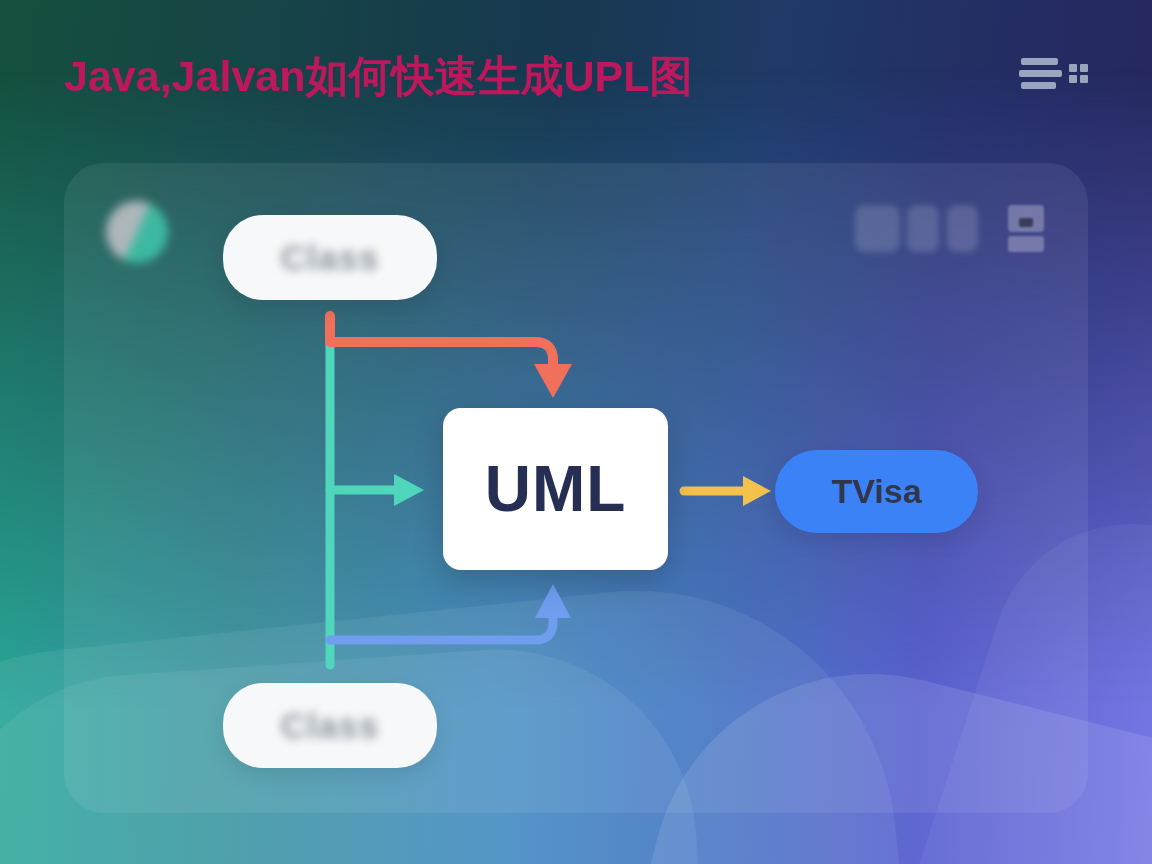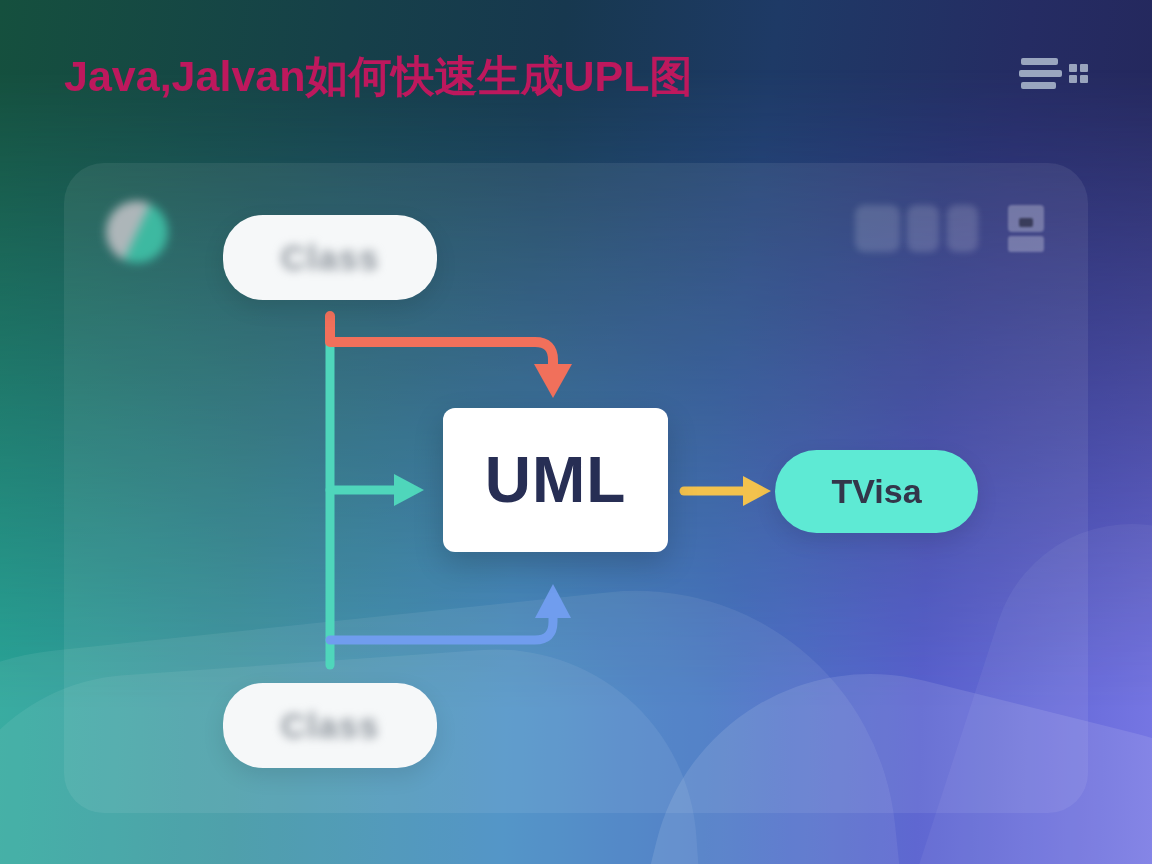--- a/index.html
+++ b/index.html
@@ -36,21 +36,21 @@
 
   .logo-circle{position:absolute;left:42px;top:38px;width:62px;height:62px;border-radius:50%;
     background:linear-gradient(115deg,#b9bdc1 48%,#3fc0a6 52%);filter:blur(5px);opacity:.92;}
 
   .node{position:absolute;display:flex;align-items:center;justify-content:center;
     box-shadow:0 8px 22px rgba(0,0,0,0.10);}
   .node-class{width:214px;height:85px;border-radius:40px;}
   .class-top{left:159px;top:52px;}
   .class-bottom{left:159px;top:520px;}
   .blur-label{font-size:35px;font-weight:700;filter:blur(5px);letter-spacing:1px;}
-  .node-uml{left:379px;top:245px;width:225px;height:144px;border-radius:12px;
+  .node-uml{left:379px;top:245px;width:225px;height:162px;border-radius:18px;
     box-shadow:0 12px 30px rgba(0,0,0,0.18);}
   .uml-label{font-size:64px;font-weight:800;letter-spacing:1px;}
   .node-output{left:711px;top:287px;width:203px;height:83px;border-radius:42px;}
   .output-label{font-size:34px;font-weight:700;}
 
   .toolbar-blur{position:absolute;top:42px;height:47px;background:rgba(255,255,255,0.16);
     border-radius:9px;filter:blur(3px);cursor:pointer;}
   .tb1{left:791px;width:45px;}
   .tb2{left:843px;width:32px;}
   .tb3{left:883px;width:31px;}
@@ -116,21 +116,21 @@
     </svg>
 
     <div class="node node-class class-top" style="background: rgb(246, 248, 249);">
       <span class="blur-label" style="color: rgb(142, 149, 157);">Class</span>
     </div>
 
     <div class="node node-uml" style="background: rgb(255, 255, 255);">
       <span class="uml-label" style="color: rgb(39, 46, 84);">UML</span>
     </div>
 
-    <div class="node node-output" style="background: #5eead4;">
+    <div class="node node-output" style="background: #3b82f6;">
       <span class="output-label" style="color: rgb(51, 54, 74);">TVisa</span>
     </div>
 
     <div class="node node-class class-bottom" style="background: rgb(246, 248, 249);">
       <span class="blur-label" style="color: rgb(142, 149, 157);">Class</span>
     </div>
   </div>
 </div>
 
 </body></html>

